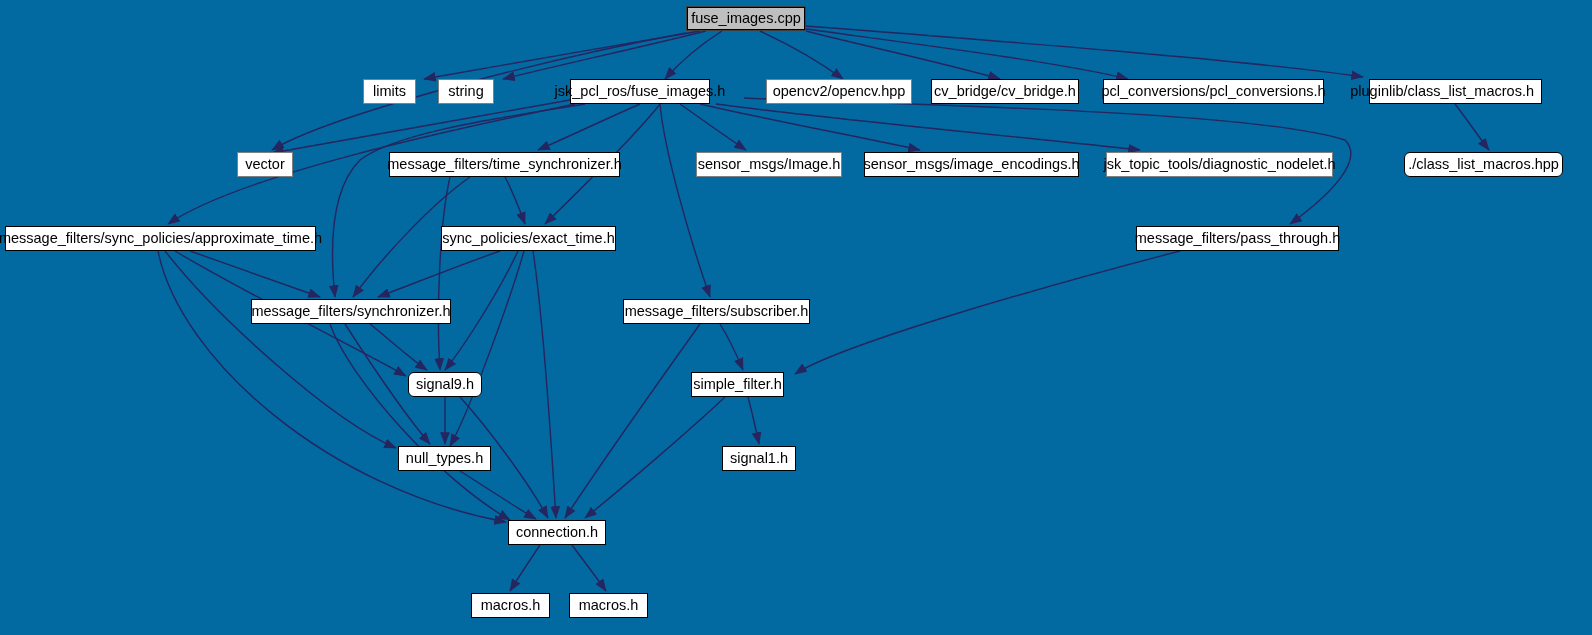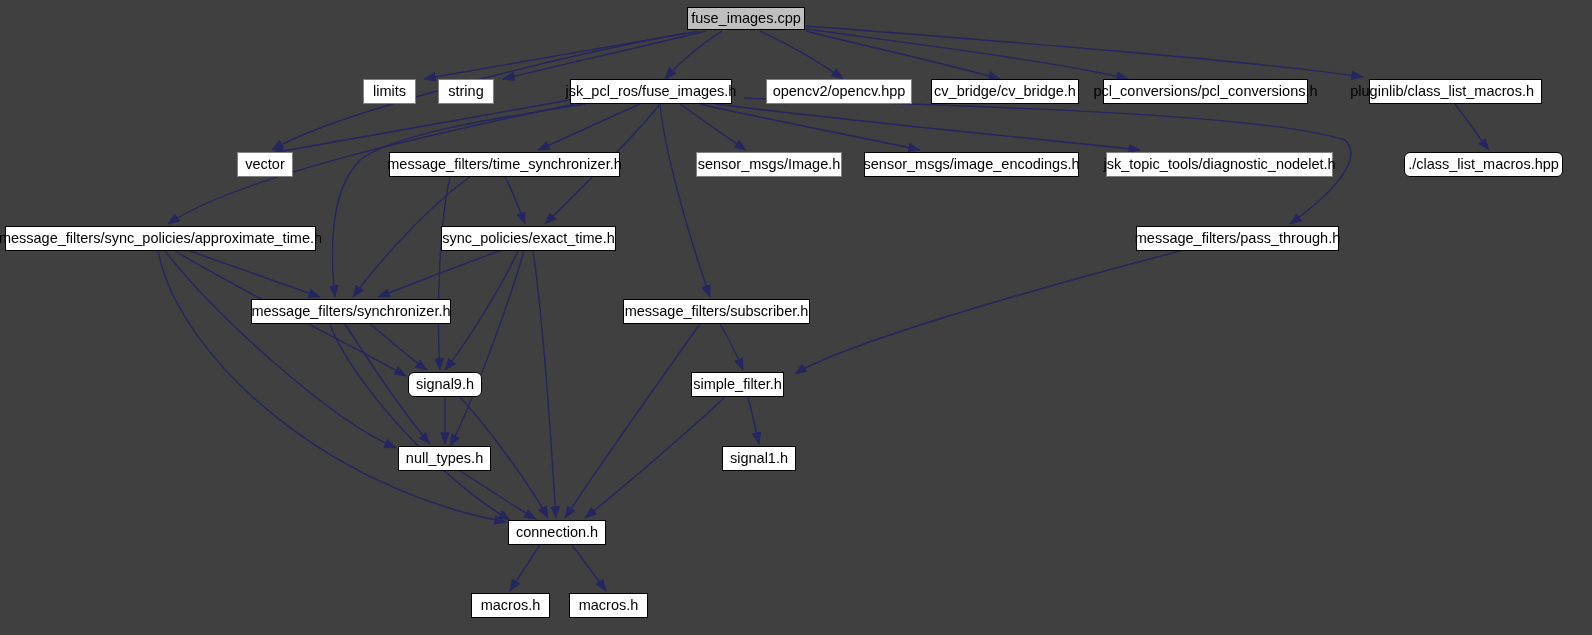--- a/index.html
+++ b/index.html
@@ -4,21 +4,21 @@
 <style>
   html, body {
     margin: 0;
     padding: 0;
     background: #ffffff;
   }
   #graph-root {
     position: relative;
     width: 1592px;
     height: 635px;
-    background: #404040;
+    background: #0369a1;
     font-family: "Liberation Sans", sans-serif;
     overflow: hidden;
   }
   #edge-layer {
     position: absolute;
     left: 0;
     top: 0;
     width: 1592px;
     height: 635px;
     pointer-events: none;
@@ -109,30 +109,30 @@
   <div id="nodes-group">
       <div class="node root" style="left: 686px; top: 6px; width: 120px;">
         <span class="node-label">fuse_images.cpp</span>
       </div>
       <div class="node" style="left: 363px; top: 79px; width: 53px; text-align: center;">
         <span class="node-label">limits</span>
       </div>
       <div class="node" style="left: 438px; top: 79px; width: 56px;">
         <span class="node-label">string</span>
       </div>
-      <div class="node strong" style="left: 570px; top: 79px; width: 162px;">
+      <div class="node strong" style="left: 570px; top: 79px; width: 140px;">
         <span class="node-label">jsk_pcl_ros/fuse_images.h</span>
       </div>
       <div class="node" style="left: 766px; top: 79px; width: 146px;">
         <span class="node-label">opencv2/opencv.hpp</span>
       </div>
       <div class="node strong" style="left: 931px; top: 79px; width: 148px;">
         <span class="node-label">cv_bridge/cv_bridge.h</span>
       </div>
-      <div class="node strong" style="left: 1103px; top: 79px; width: 205px;">
+      <div class="node strong" style="left: 1103px; top: 79px; width: 221px;">
         <span class="node-label">pcl_conversions/pcl_conversions.h</span>
       </div>
       <div class="node strong" style="left: 1369px; top: 79px; width: 173px; justify-content: flex-end;">
         <span class="node-label">pluginlib/class_list_macros.h</span>
       </div>
       <div class="node" style="left: 209px; top: 152px; width: 56px; margin-left: 28px;">
         <span class="node-label">vector</span>
       </div>
       <div class="node strong" style="left: 389px; top: 152px; width: 231px;">
         <span class="node-label">message_filters/time_synchronizer.h</span>

